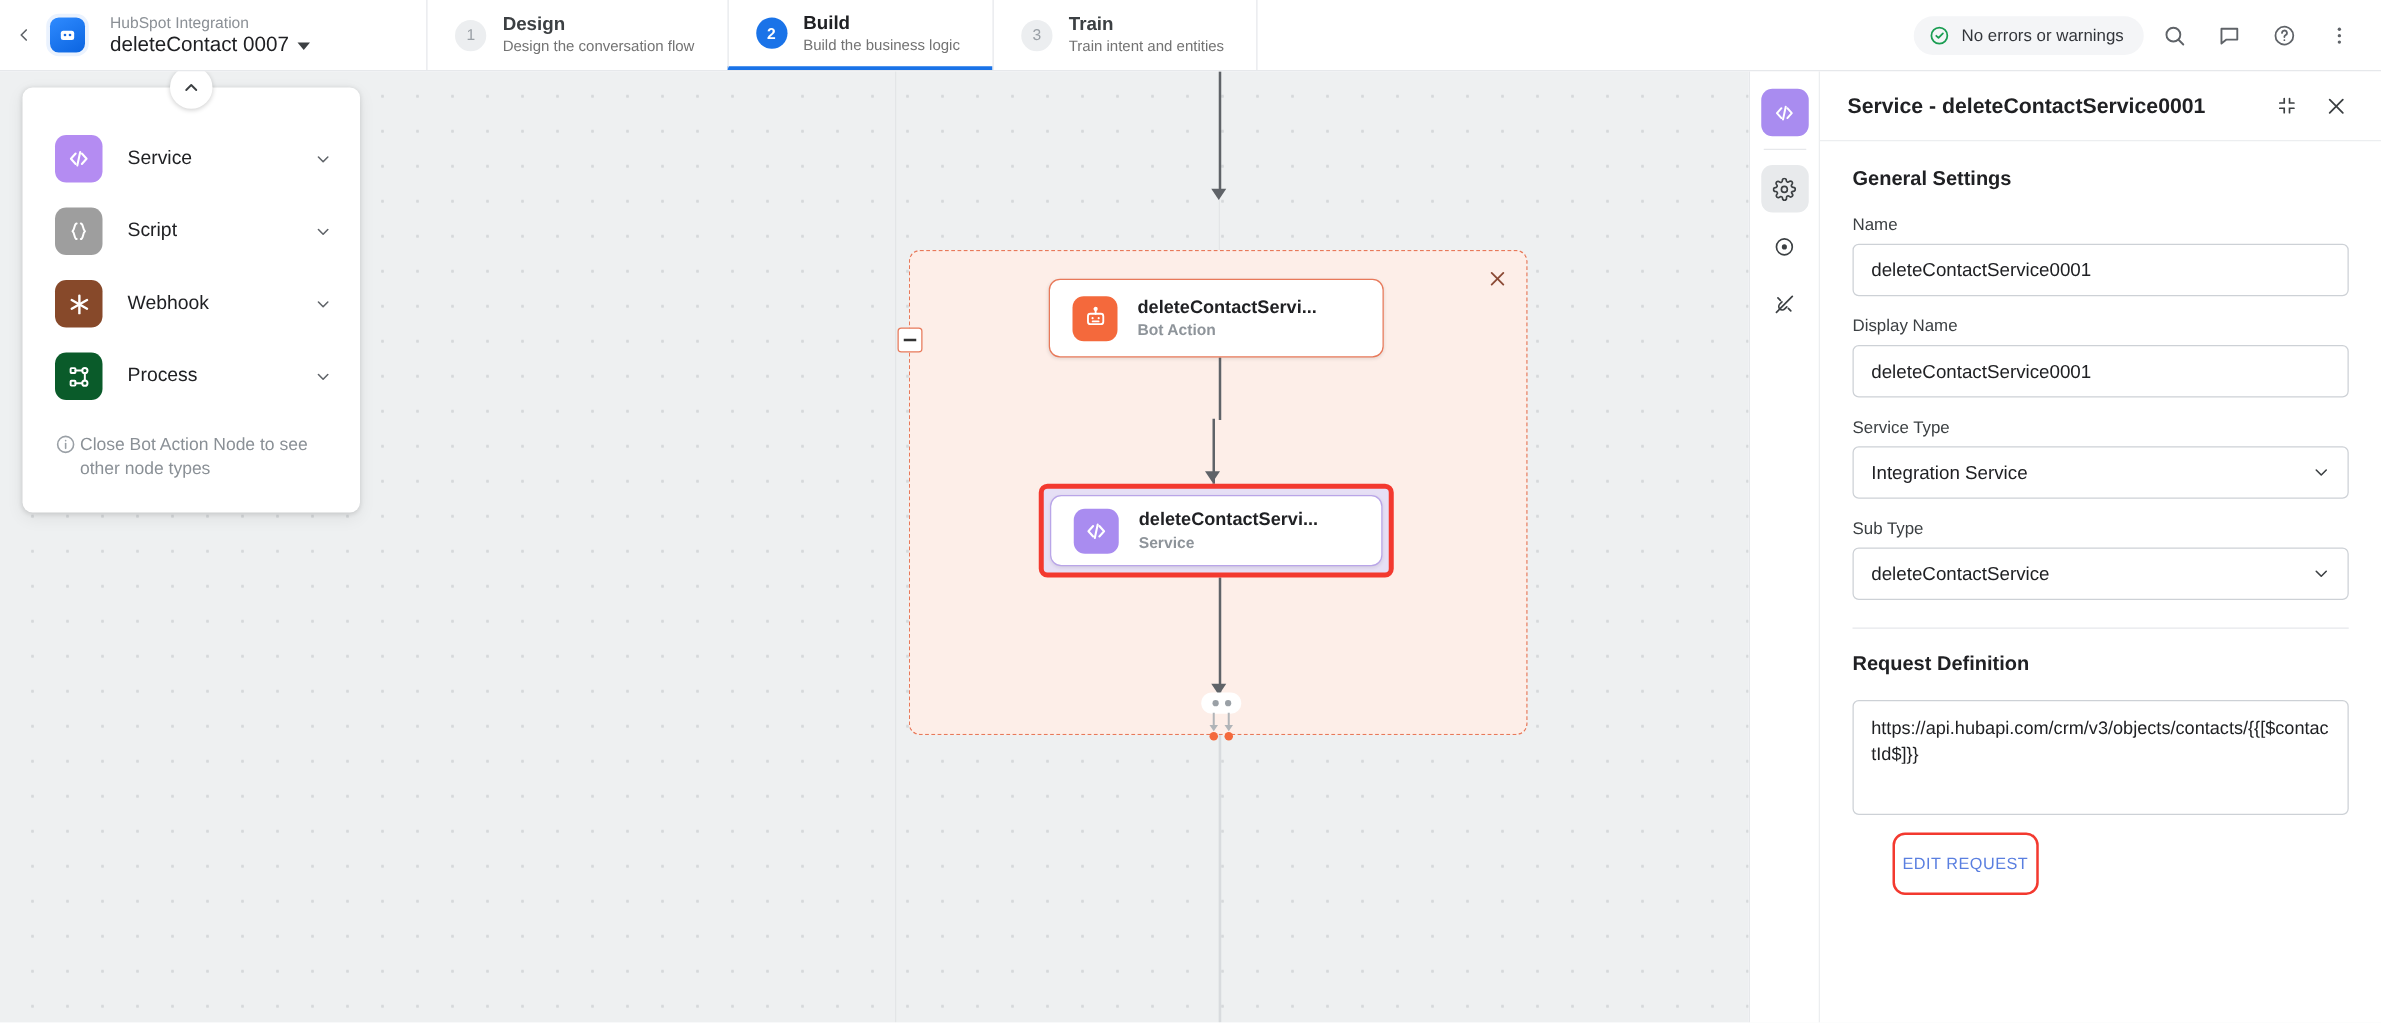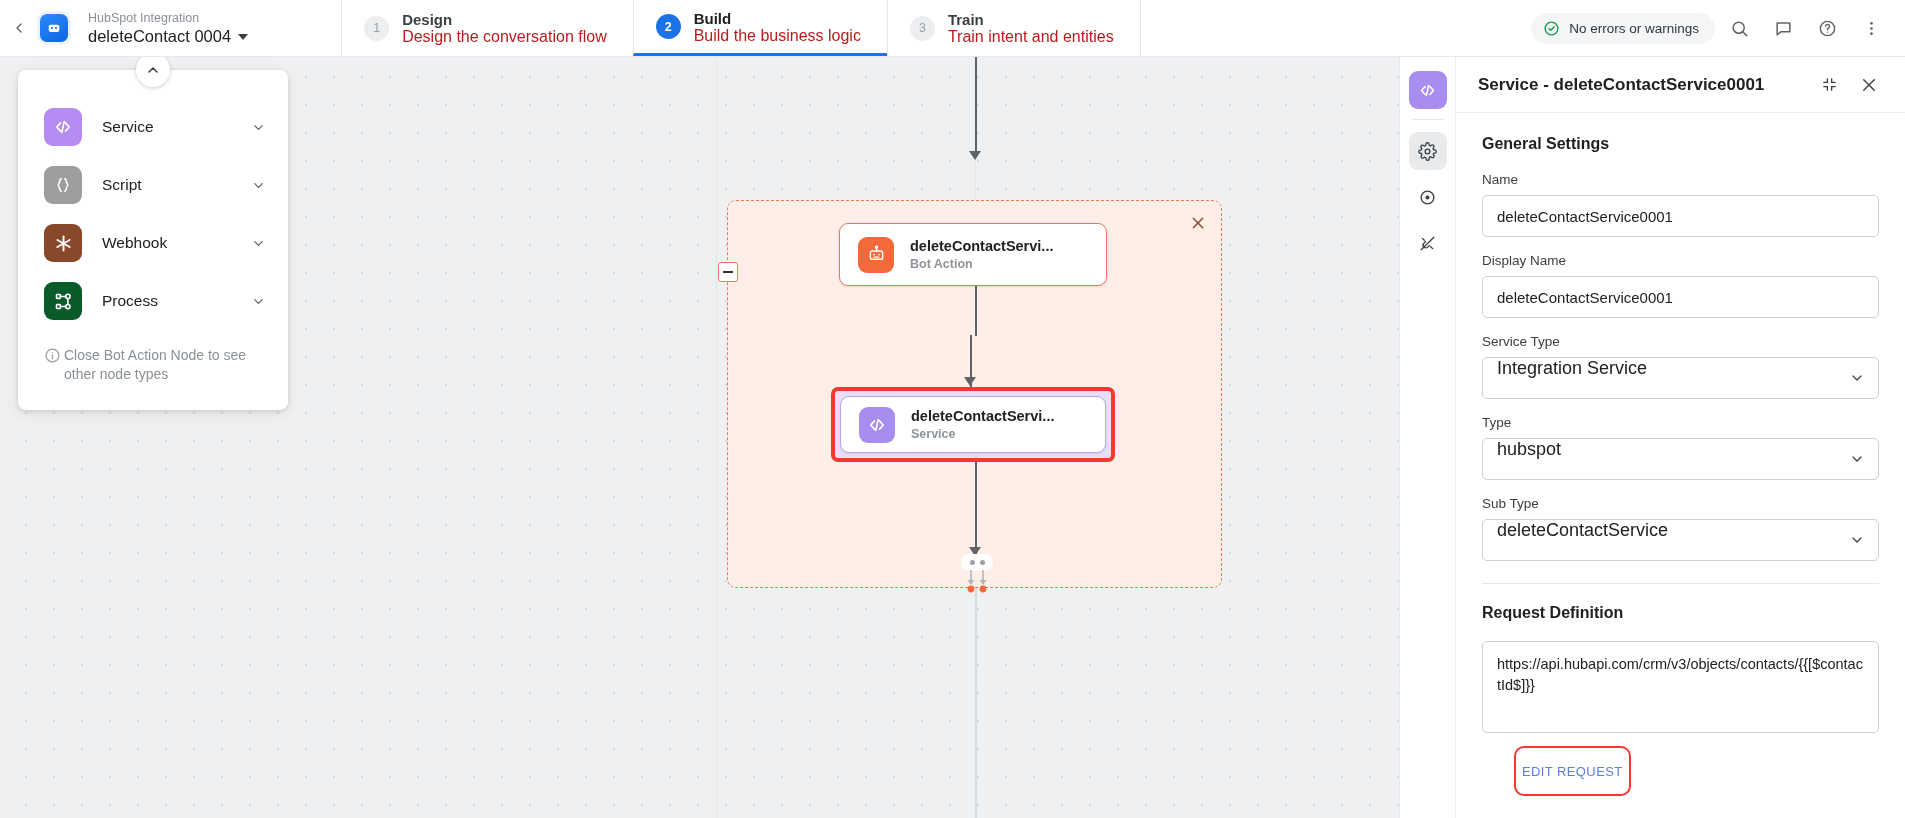--- a/index.html
+++ b/index.html
@@ -48,21 +48,21 @@
     width: 25px; height: 25px; border-radius: 50%;
     background: #eceef0; color: #9aa0a6;
     font-size: 12.5px; display: flex; align-items: center; justify-content: center;
     flex: 0 0 25px;
   }
   .step.active .step-num { background: #1a73e8; color: #fff; font-weight: bold; }
   .step.active { border-bottom: 3px solid #1a73e8; }
   .step-txt { display: flex; flex-direction: column; }
   .step-title { font-size: 15px; font-weight: bold; color: #3c4043; line-height: 18px; }
   .step.active .step-title { color: #202124; }
-  .step-desc { font-size: 16px; color: #b91c1c; line-height: 16px; }
+  .step-desc { font-size: 12px; color: #737373; line-height: 16px; }
   .tb-right { margin-left: auto; display: flex; align-items: center; gap: 4px; padding-right: 14px; }
   .status-pill {
     display: flex; align-items: center; gap: 9px;
     background: #f4f5f7; border-radius: 18px; padding: 7px 16px 7px 12px;
     font-size: 13.5px; color: #33363b; cursor: pointer;
   }
   .icon-btn {
     width: 40px; height: 40px; border-radius: 50%;
     display: flex; align-items: center; justify-content: center;
     color: #5f6368; cursor: pointer;
@@ -199,22 +199,22 @@
   .sec-title { font-size: 16px; font-weight: bold; color: #202124; margin-bottom: 19px; }
   .field { margin-bottom: 16px; }
   .field-label { font-size: 13.5px; color: #3c4043; margin-bottom: 8px; }
   .field-input {
     width: 100%; height: 42px; border: 1px solid #cdd1d6; border-radius: 5px;
     padding: 0 14px; font-size: 15px; color: #202124;
     font-family: "Liberation Sans", sans-serif; background: #fff;
   }
   .field-select {
     width: 100%; height: 42px; border: 1px solid #cdd1d6; border-radius: 5px;
-    padding: 0 40px 0 14px; font-size: 18px; color: #202124;
-    display: flex; align-items: flex-start; position: relative; cursor: pointer; background: #fff;
+    padding: 0 40px 0 14px; font-size: 15px; color: #202124;
+    display: flex; align-items: center; position: relative; cursor: pointer; background: #fff;
   }
   .field-select .chev { position: absolute; right: 13px; top: 50%; transform: translateY(-50%); color: #3c4043; display: flex; }
   .divider { height: 1px; background: #e6e8eb; margin: 22px 0 20px; }
   .req-area {
     width: 100%; height: 92px; border: 1px solid #cdd1d6; border-radius: 5px;
     padding: 12px 14px; font-size: 14.5px; color: #202124; line-height: 21px;
     font-family: "Liberation Sans", sans-serif; resize: none; overflow: hidden;
   }
   .edit-req-wrap {
     display: inline-block; margin-top: 9px; border: 2.5px solid #f3392f;
@@ -241,21 +241,21 @@
         <svg viewBox="0 0 24 24" fill="#fff">
           <rect x="4" y="7" width="16" height="11" rx="3"></rect>
           <circle cx="9" cy="12" r="1.6" fill="#1769e0"></circle>
           <circle cx="15" cy="12" r="1.6" fill="#1769e0"></circle>
         </svg>
       </div>
     </div>
     <div class="tb-titles">
       <div class="tb-sub">HubSpot Integration</div>
       <div class="tb-main">
-        <span>deleteContact 0004</span>
+        <span>deleteContact 0007</span>
         <span class="caret-down"></span>
       </div>
     </div>
     <div class="tb-spacer"></div>
 
     <div class="steps">
       <div class="step">
         <div class="step-num">1</div>
         <div class="step-txt">
           <div class="step-title">Design</div>
@@ -542,31 +542,20 @@
           <div class="field-select">
             <span>Integration Service</span>
             <span class="chev">
               <svg width="16" height="16" viewBox="0 0 24 24" fill="none" stroke="currentColor" stroke-width="1.9" stroke-linecap="round" stroke-linejoin="round">
                   <polyline points="6 9 12 15 18 9"></polyline>
                 </svg>
             </span>
           </div>
         </div>
 
-        <div class="field">
-          <div class="field-label">Type</div>
-          <div class="field-select">
-            <span>hubspot</span>
-            <span class="chev">
-              <svg width="16" height="16" viewBox="0 0 24 24" fill="none" stroke="currentColor" stroke-width="1.9" stroke-linecap="round" stroke-linejoin="round">
-                  <polyline points="6 9 12 15 18 9"></polyline>
-                </svg>
-            </span>
-          </div>
-        </div>
 
         <div class="field">
           <div class="field-label">Sub Type</div>
           <div class="field-select">
             <span>deleteContactService</span>
             <span class="chev">
               <svg width="16" height="16" viewBox="0 0 24 24" fill="none" stroke="currentColor" stroke-width="1.9" stroke-linecap="round" stroke-linejoin="round">
                   <polyline points="6 9 12 15 18 9"></polyline>
                 </svg>
             </span>

